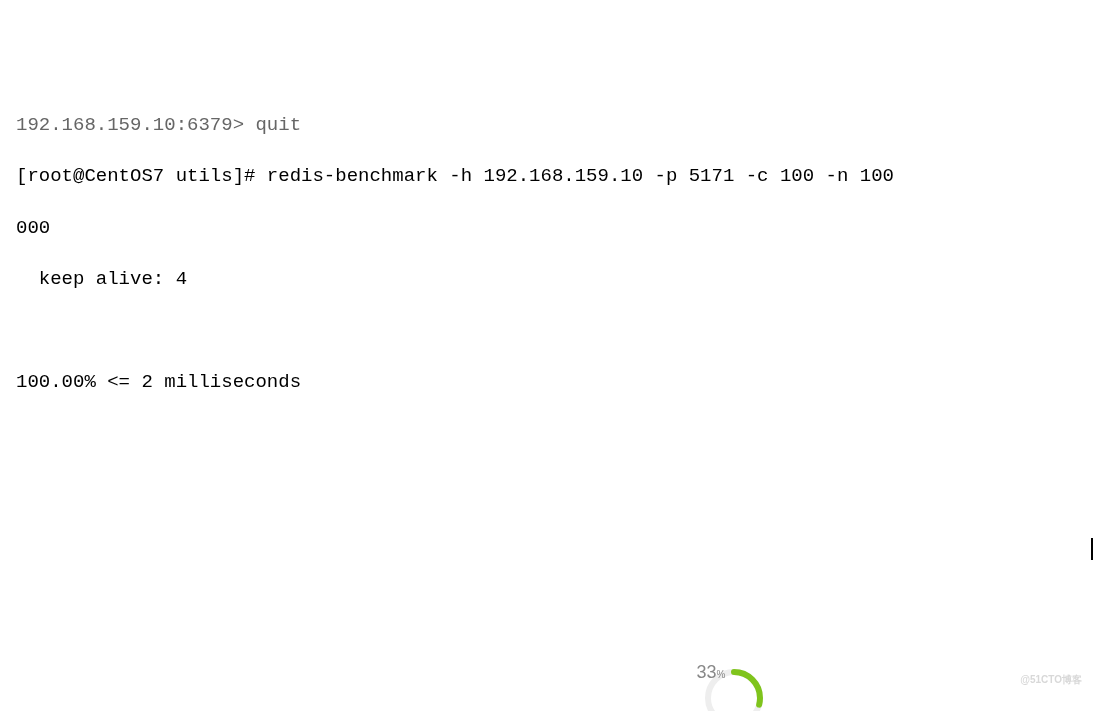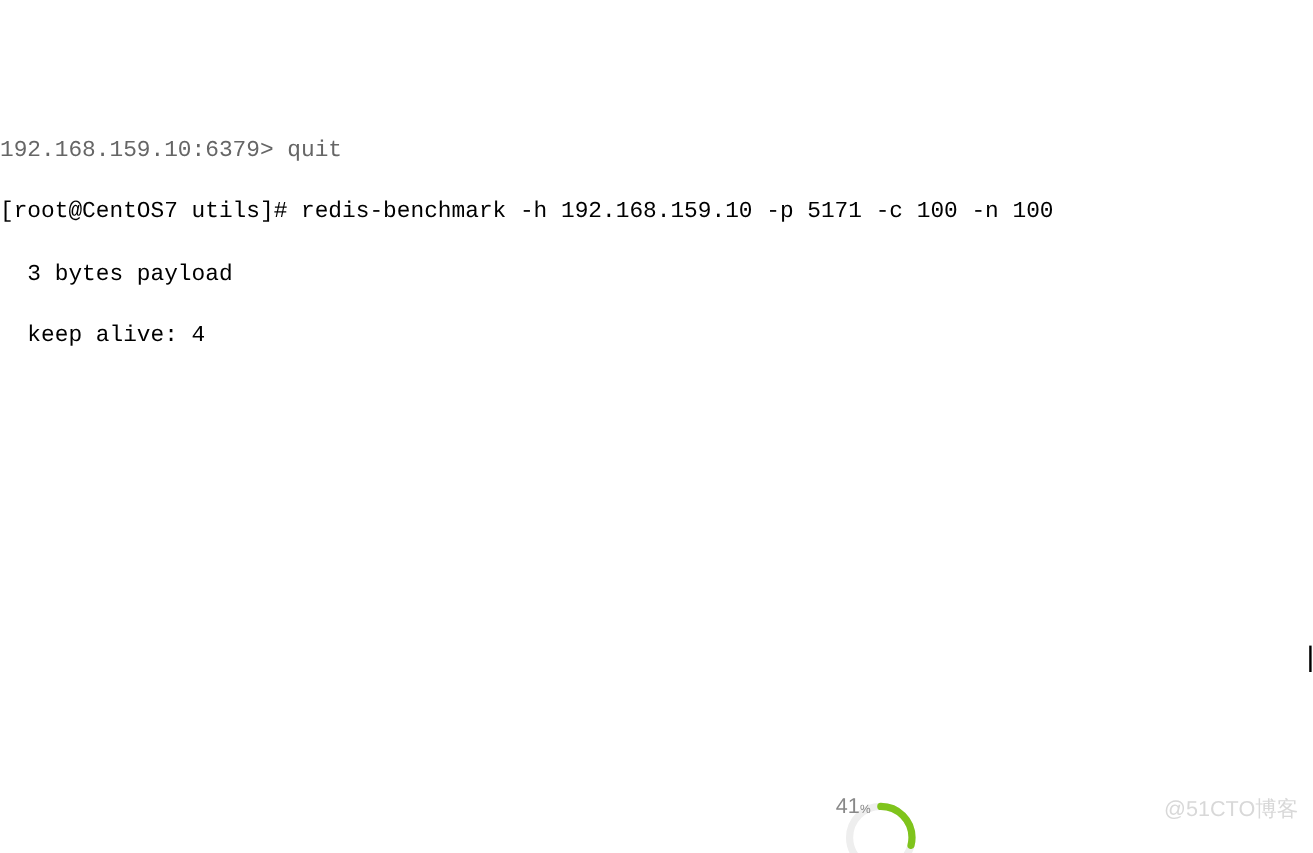--- a/index.html
+++ b/index.html
@@ -17,29 +17,30 @@
       overflow: hidden;
       width: 1094px;
       height: 711px;
       position: relative;
     }
     .terminal {
       padding: 0;
     }
     .line {
       white-space: pre;
+      margin-left: 16px;
     }
     .watermark {
       position: absolute;
       bottom: 25px;
       right: 12px;
       color: #d8d8d8;
       font-family: Arial, sans-serif;
-      font-size: 18px;
-      font-weight: normal;
+      font-size: 10px;
+      font-weight: bold;
     }
     .badge {
       position: absolute;
       bottom: 8px;
       left: 680px;
       width: 62px;
       height: 62px;
     }
     .badge svg {
       width: 62px;
@@ -68,23 +69,24 @@
     }
   </style>
 </head>
 <body>
 
 
 
 <div class="terminal">
 <div class="line" style="margin-top:-15px;color:#666;">192.168.159.10:6379&gt; quit</div>
 <div class="line">[root@CentOS7 utils]# redis-benchmark -h 192.168.159.10 -p 5171 -c 100 -n 100</div>
-<div class="line">  3 bytes payload</div>
+<div class="line">000</div>
 <div class="line">  keep alive: 4</div>
 <div class="line">&nbsp;</div>
+<div class="line">100.00% &lt;= 2 milliseconds</div>
 
 
 
 
 
 
 
 
 
 
@@ -93,21 +95,21 @@
 
 
 
 </div>
 
 <div class="badge">
   <svg viewBox="0 0 62 62">
     <circle cx="31" cy="31" r="26" fill="none" stroke="#eeeeee" stroke-width="6"></circle>
     <circle cx="31" cy="31" r="26" fill="none" stroke="#7fc41c" stroke-width="6" stroke-dasharray="163.36" stroke-dashoffset="115.98" transform="rotate(-90 31 31)" stroke-linecap="round"></circle>
   </svg>
-  <div class="badge-text"><span>41</span><span class="pct">%</span></div>
+  <div class="badge-text"><span>33</span><span class="pct">%</span></div>
 </div>
 
 <div class="cursor-bar"></div>
 
 <div class="watermark">@51CTO博客</div>
 
 
 
 
 </body></html>

